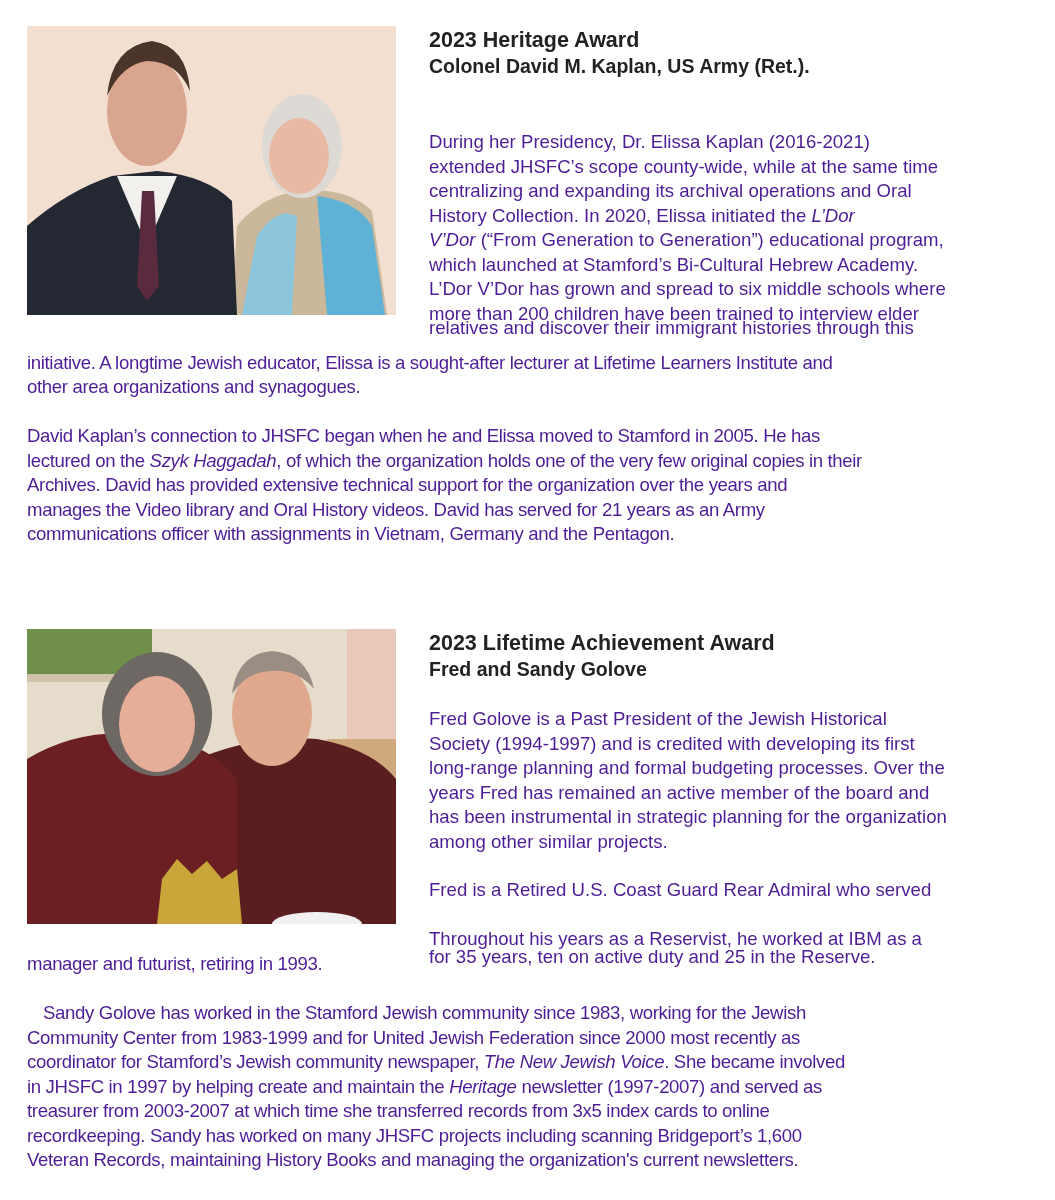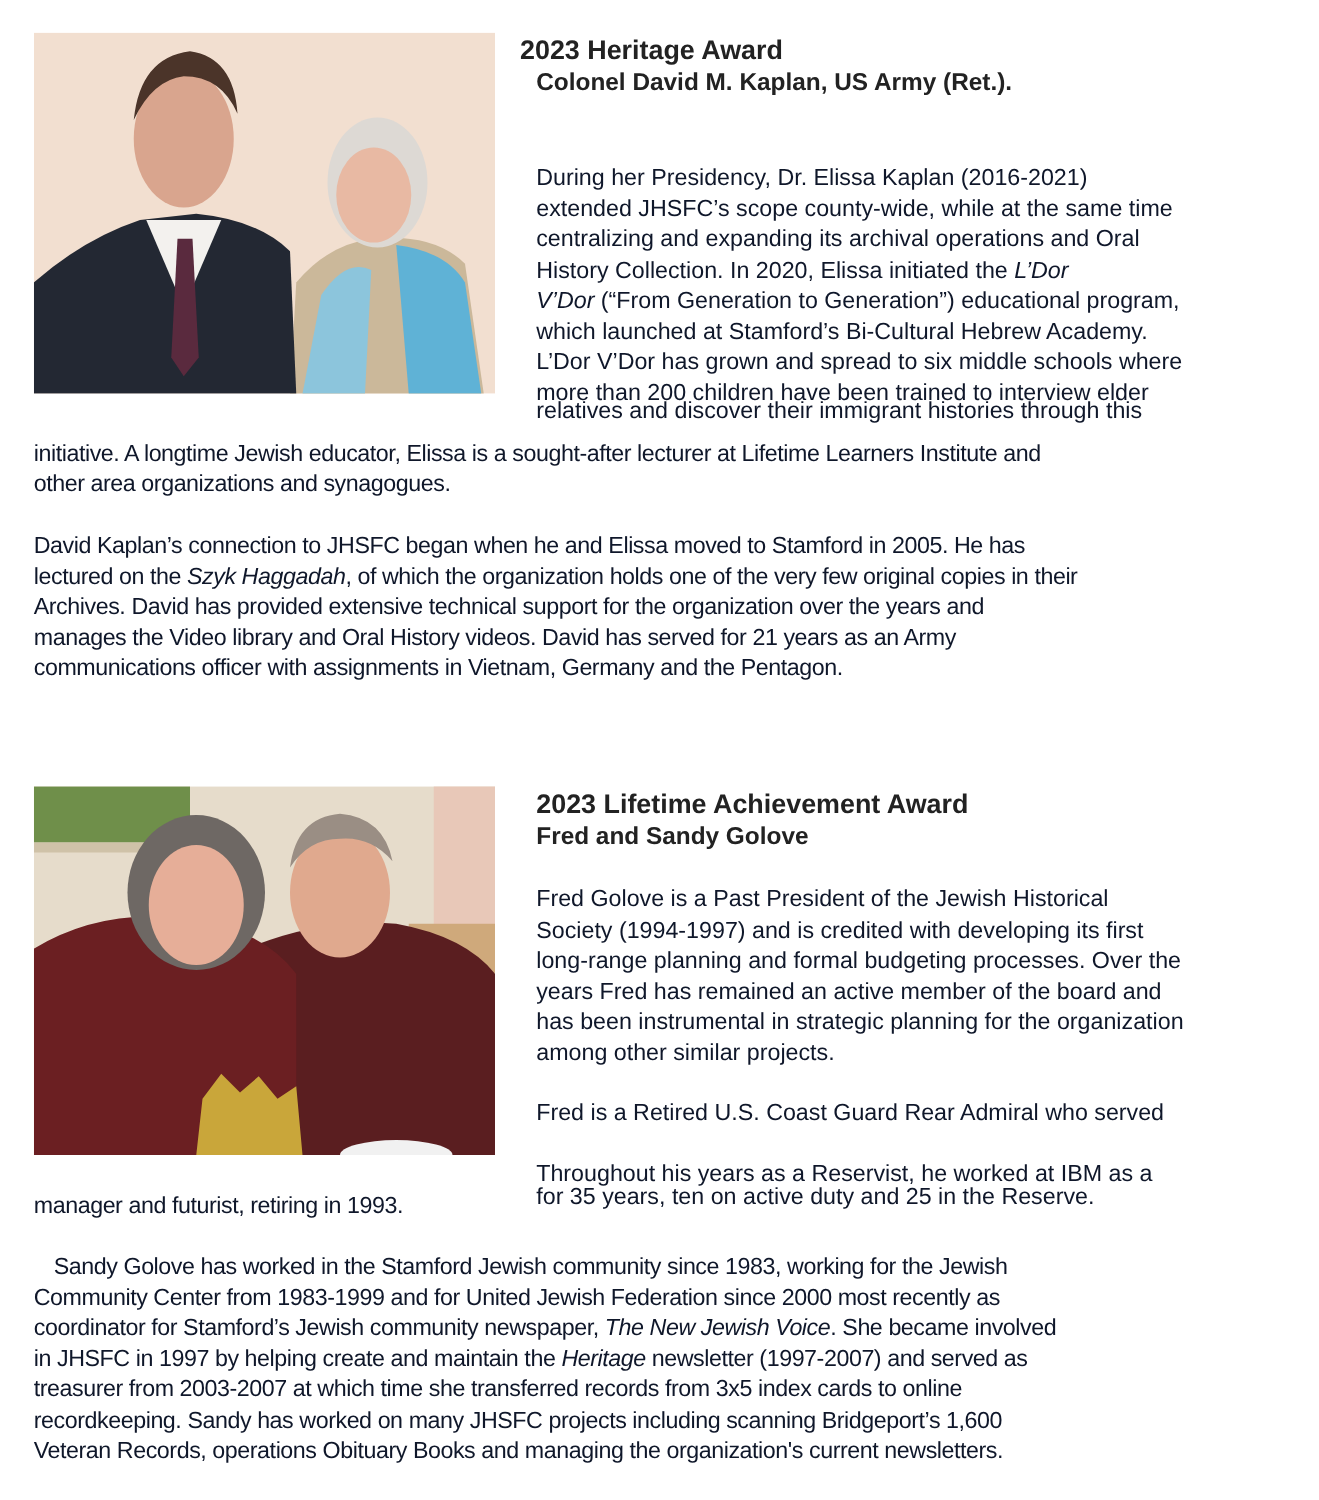--- a/index.html
+++ b/index.html
@@ -2,21 +2,21 @@
 <html><head>
 <meta charset="utf-8">
 <style>
   html, body { margin: 0; padding: 0; background: #ffffff; }
   body { width: 1055px; height: 1200px; position: relative; overflow: hidden;
          font-family: "Liberation Sans", sans-serif; color: #222222; }
   .photo { position: absolute; overflow: hidden; }
   .photo svg { display: block; width: 100%; height: 100%; }
   .title { position: absolute; font-weight: bold; font-size: 21.5px; line-height: 26px; color: #222; margin: 0; }
   .subtitle { position: absolute; font-weight: bold; font-size: 19.5px; line-height: 25px; color: #222; margin: 0; }
-  .line { position: absolute; font-size: 18.6px; line-height: 24.5px; white-space: nowrap; color: #0f172a; margin: 0; }
+  .line { position: absolute; font-size: 18.6px; line-height: 24.5px; white-space: nowrap; color: #4c1d95; margin: 0; }
   .cond { font-size: 18.6px; letter-spacing: -0.35px; }
   em { font-style: italic; }
 </style>
 </head>
 <body>
 
 <div class="photo" style="left:27px; top:26px; width:369px; height:289px;" title="Photo of Elissa Kaplan and David M. Kaplan">
   <svg viewBox="0 0 369 289" preserveAspectRatio="none">
     <rect width="369" height="289" fill="#f2dfd0"></rect>
 
@@ -29,21 +29,21 @@
 
     <path d="M0 289 L0 200 Q40 165 85 150 L130 145 Q180 150 205 175 L210 289 Z" fill="#232833"></path>
     <path d="M90 150 L120 220 L150 150 Z" fill="#f3f1ee"></path>
     <path d="M115 165 L127 165 L132 260 L120 275 L110 260 Z" fill="#5a2a3e"></path>
 
     <ellipse cx="120" cy="85" rx="40" ry="55" fill="#d9a58e"></ellipse>
     <path d="M80 70 Q85 20 125 15 Q160 20 163 65 Q150 35 120 35 Q95 38 80 70 Z" fill="#4b3429"></path>
   </svg>
 </div>
 
-<h2 class="title" style="left:416px; top:27px;">2023 Heritage Award</h2>
+<h2 class="title" style="left:429px; top:27px;">2023 Heritage Award</h2>
 <div class="subtitle" style="left:429px; top:54px;">
   <div>Colonel David M. Kaplan, US Army (Ret.).</div>
 </div>
 
 <div>
   <p class="line" style="left:429px; top:130px;">During her Presidency, Dr. Elissa Kaplan (2016-2021)</p>
   <p class="line" style="left:429px; top:154.5px;">extended JHSFC’s scope county-wide, while at the same time</p>
   <p class="line" style="left:429px; top:179px;">centralizing and expanding its archival operations and Oral</p>
   <p class="line" style="left:429px; top:203.5px;"><span>History Collection. In 2020, Elissa initiated the </span><em>L’Dor</em></p>
   <p class="line" style="left:429px; top:228px;"><em>V’Dor</em><span> (“From Generation to Generation”) educational program,</span></p>
@@ -103,14 +103,14 @@
   <p class="line cond" style="left:27px; top:951.5px;">manager and futurist, retiring in 1993.</p>
 </div>
 
 <div>
   <p class="line cond" style="left:43px; top:1001px;">Sandy Golove has worked in the Stamford Jewish community since 1983, working for the Jewish</p>
   <p class="line cond" style="left:27px; top:1025.5px;">Community Center from 1983-1999 and for United Jewish Federation since 2000 most recently as</p>
   <p class="line cond" style="left:27px; top:1050px;"><span>coordinator for Stamford’s Jewish community newspaper, </span><em>The New Jewish Voice</em><span>. She became involved</span></p>
   <p class="line cond" style="left:27px; top:1074.5px;"><span>in JHSFC in 1997 by helping create and maintain the </span><em>Heritage</em><span> newsletter (1997-2007) and served as</span></p>
   <p class="line cond" style="left:27px; top:1099px;">treasurer from 2003-2007 at which time she transferred records from 3x5 index cards to online</p>
   <p class="line cond" style="left:27px; top:1123.5px;">recordkeeping. Sandy has worked on many JHSFC projects including scanning Bridgeport’s 1,600</p>
-  <p class="line cond" style="left:27px; top:1148px;">Veteran Records, operations Obituary Books and managing the organization's current newsletters.</p>
+  <p class="line cond" style="left:27px; top:1148px;">Veteran Records, maintaining History Books and managing the organization's current newsletters.</p>
 </div>
 
 </body></html>

